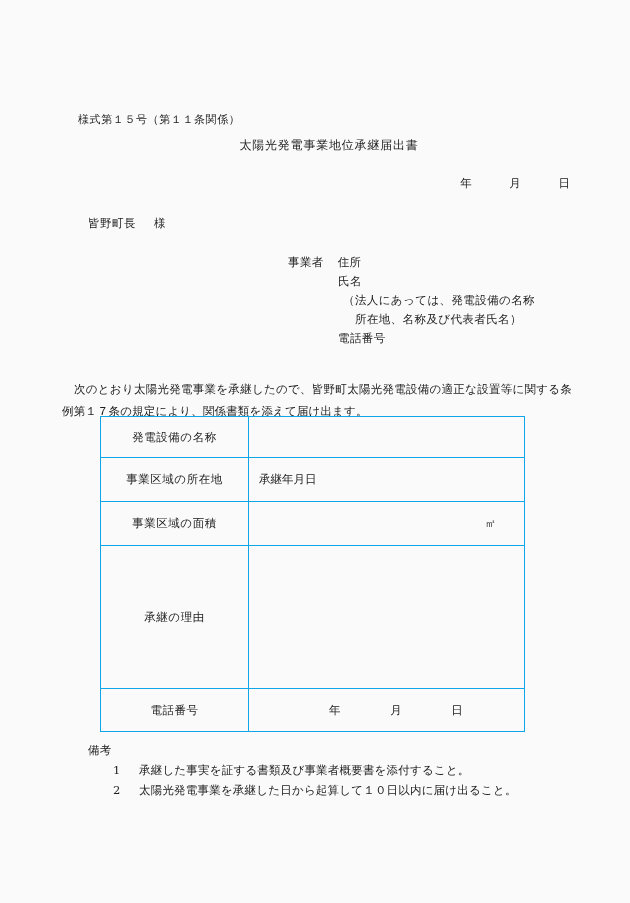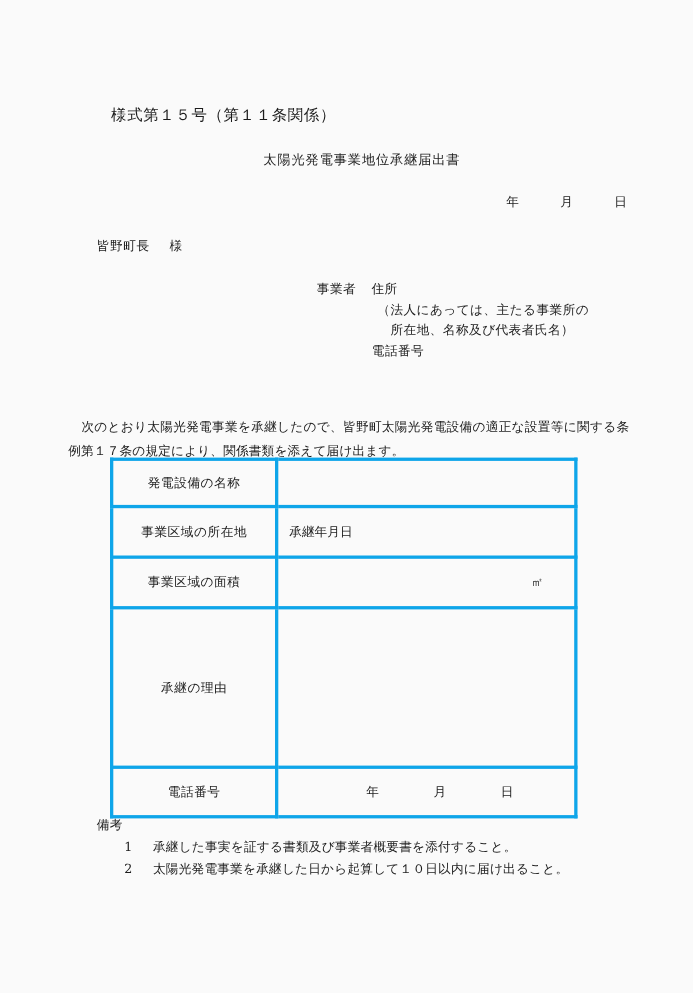--- a/index.html
+++ b/index.html
@@ -21,25 +21,24 @@
     position: relative;
     width: 630px;
     height: 903px;
     box-sizing: border-box;
   }
 
   
   .form-number {
     position: absolute;
     left: 78px;
-    top: 96px;
-    font-size: 14px;
+    top: 112px;
+    font-size: 11px;
     letter-spacing: 0.6px;
     white-space: nowrap;
-    margin-left: 23px;
   }
 
   
   .doc-title {
     position: absolute;
     left: 0;
     top: 137px;
     width: 630px;
     text-align: center;
     font-size: 12px;
@@ -104,21 +103,21 @@
   
   .form-table {
     position: absolute;
     left: 100px;
     top: 416px;
     width: 425px;
     border-collapse: collapse;
     table-layout: fixed;
   }
   .form-table td {
-    border: 3px solid #0ea5e9;
+    border: 1px solid #0ea5e9;
     font-size: 11.5px;
     padding: 0 10px;
     vertical-align: middle;
   }
   .form-table td.label-cell {
     width: 127px;
     text-align: center;
     letter-spacing: 0.5px;
   }
   .form-table td.value-cell {
@@ -183,22 +182,25 @@
   </div>
 
   <div class="addressee">
     <span>皆野町長</span><span class="honorific">様</span>
   </div>
 
   <div class="operator-block">
     <span class="op-row">
       <span class="op-label">事業者</span><span class="op-first-value">住所</span>
     </span>
+    <span class="op-row op-indent-1">
+      <span>氏名</span>
+    </span>
     <span class="op-row op-indent-2">
-      <span>（法人にあっては、主たる事業所の</span>
+      <span>（法人にあっては、発電設備の名称</span>
     </span>
     <span class="op-row op-indent-3">
       <span>所在地、名称及び代表者氏名）</span>
     </span>
     <span class="op-row op-indent-1">
       <span>電話番号</span>
     </span>
   </div>
 
   <div class="body-text">次のとおり太陽光発電事業を承継したので、皆野町太陽光発電設備の適正な設置等に関する条例第１７条の規定により、関係書類を添えて届け出ます。</div>

